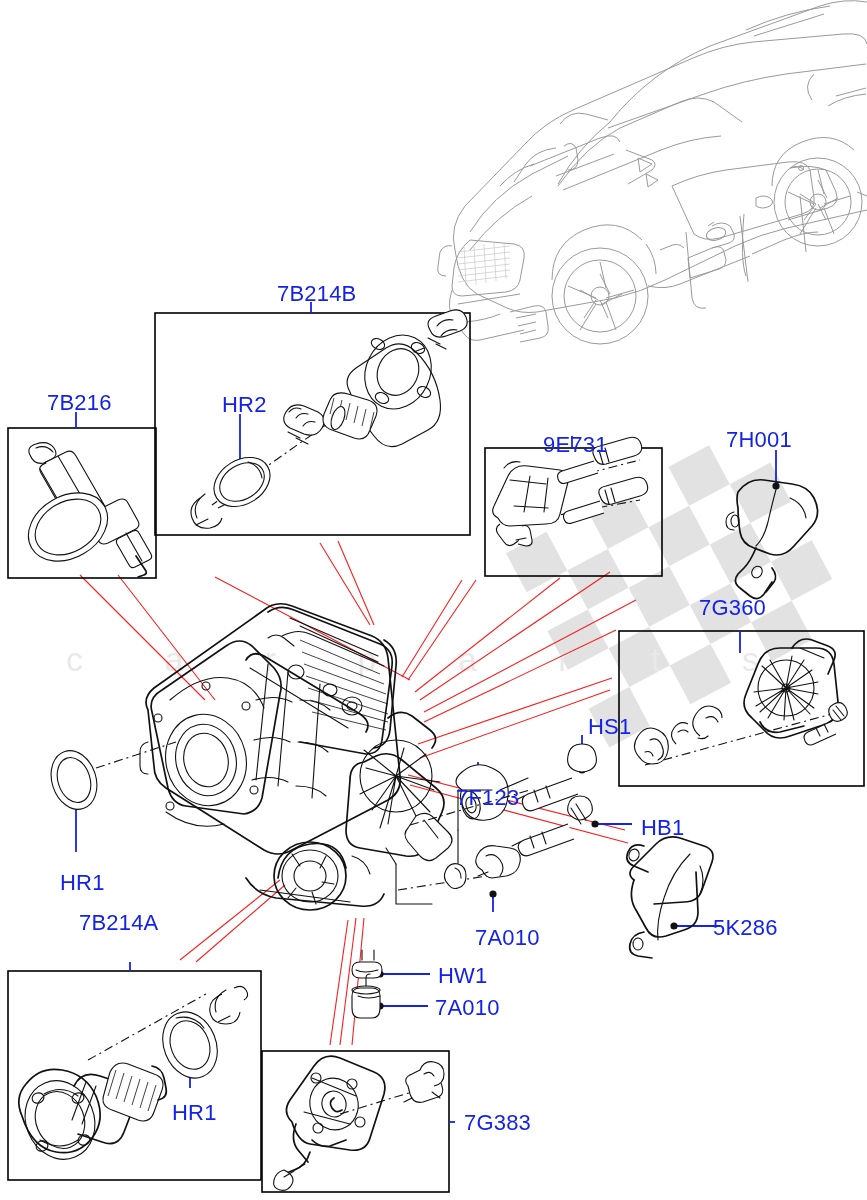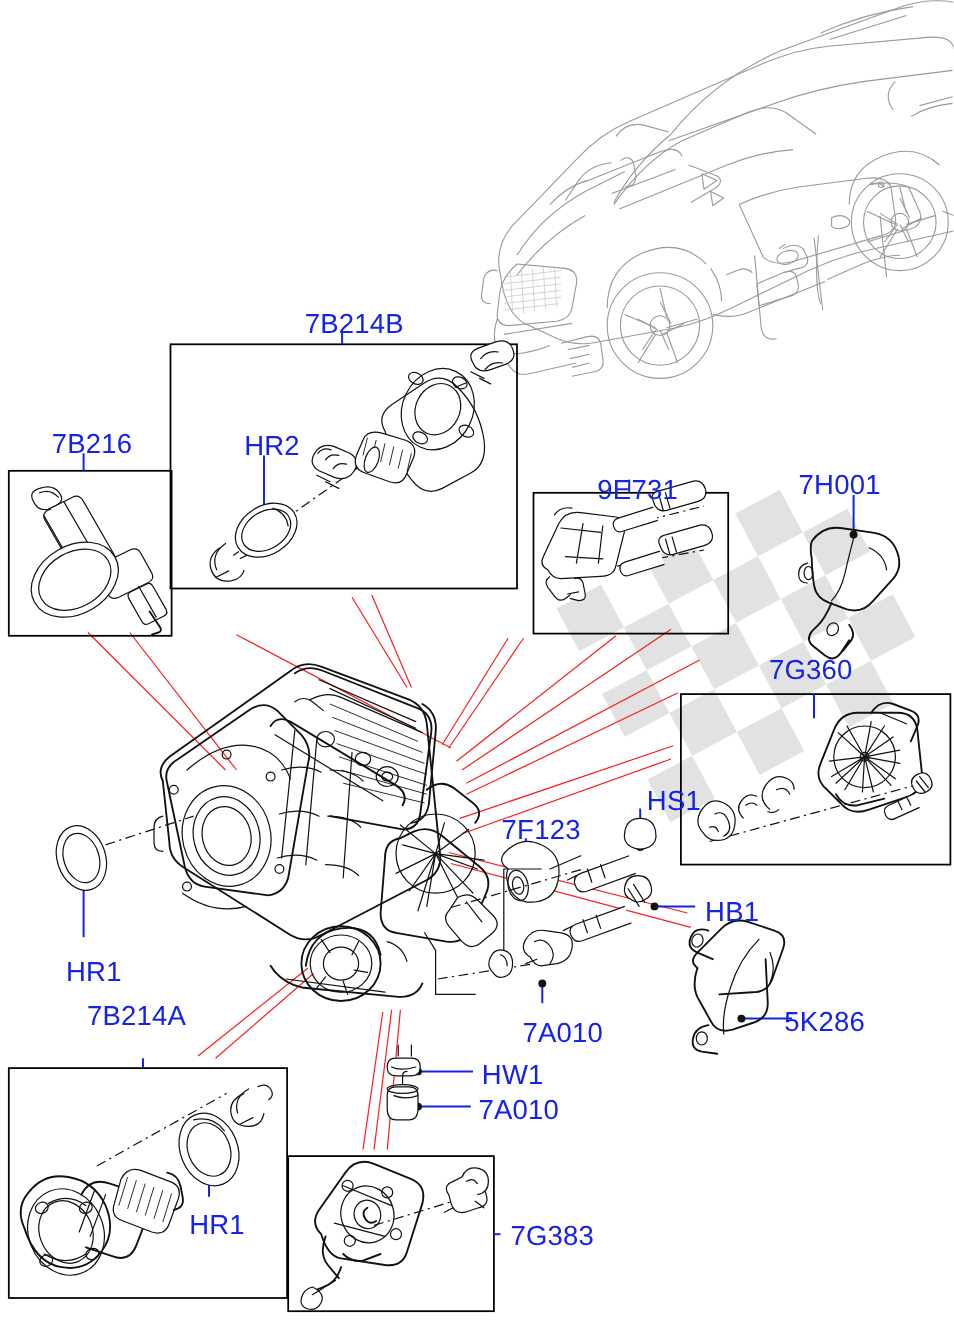--- a/index.html
+++ b/index.html
@@ -12,21 +12,21 @@
     position:relative;
     width:867px;
     height:1200px;
     background:#ffffff;
     overflow:hidden;
   }
   #sheet svg{position:absolute;left:0;top:0;}
   .lbl{
     position:absolute;
     color:#1423e8;
-    font-size:25px;
+    font-size:22px;
     letter-spacing:0.2px;
     white-space:nowrap;
     font-family:"Liberation Sans", sans-serif;
   }
   .wm-scuderia{
     position:absolute;
     left:60px; top:530px;
     font-size:150px;
     font-weight:bold;
     letter-spacing:2px;
@@ -65,20 +65,21 @@
         <rect x="606" y="602" width="46" height="44"></rect>
         <rect x="698" y="602" width="46" height="44"></rect>
         <rect x="790" y="602" width="46" height="44"></rect>
         <rect x="560" y="646" width="46" height="44"></rect>
         <rect x="652" y="646" width="46" height="44"></rect>
         <rect x="744" y="646" width="46" height="44"></rect>
       </g>
     </g>
   </svg>
 
+  <div class="wm-carparts">c a r  p a r t s</div>
 
   <svg width="867" height="1200" viewBox="0 0 867 1200">
 
     <defs>
       <style>
         .ln{fill:none;stroke:#111;stroke-width:1.1;stroke-linecap:round;stroke-linejoin:round;}
         .ln2{fill:none;stroke:#111;stroke-width:1.7;stroke-linecap:round;stroke-linejoin:round;}
         .lnT{fill:none;stroke:#111;stroke-width:0.8;}
         .car{fill:none;stroke:#9a9a9a;stroke-width:1;stroke-linejoin:round;}
         .red{fill:none;stroke:#fa1e1e;stroke-width:1.1;}
@@ -539,21 +540,21 @@
 
   </svg>
 
   <div class="lbl" style="left:277px;top:281px">7B214B</div>
   <div class="lbl" style="left:47px;top:390px">7B216</div>
   <div class="lbl" style="left:222px;top:392px">HR2</div>
   <div class="lbl" style="left:543px;top:432px">9E731</div>
   <div class="lbl" style="left:726px;top:427px">7H001</div>
   <div class="lbl" style="left:699px;top:595px">7G360</div>
   <div class="lbl" style="left:588px;top:714px">HS1</div>
-  <div class="lbl" style="left:456px;top:741px">7F123</div>
+  <div class="lbl" style="left:456px;top:785px">7F123</div>
   <div class="lbl" style="left:60px;top:870px">HR1</div>
   <div class="lbl" style="left:641px;top:815px">HB1</div>
   <div class="lbl" style="left:475px;top:925px">7A010</div>
   <div class="lbl" style="left:713px;top:915px">5K286</div>
   <div class="lbl" style="left:438px;top:963px">HW1</div>
   <div class="lbl" style="left:435px;top:995px">7A010</div>
   <div class="lbl" style="left:79px;top:910px">7B214A</div>
   <div class="lbl" style="left:172px;top:1100px">HR1</div>
   <div class="lbl" style="left:464px;top:1110px">7G383</div>
 

